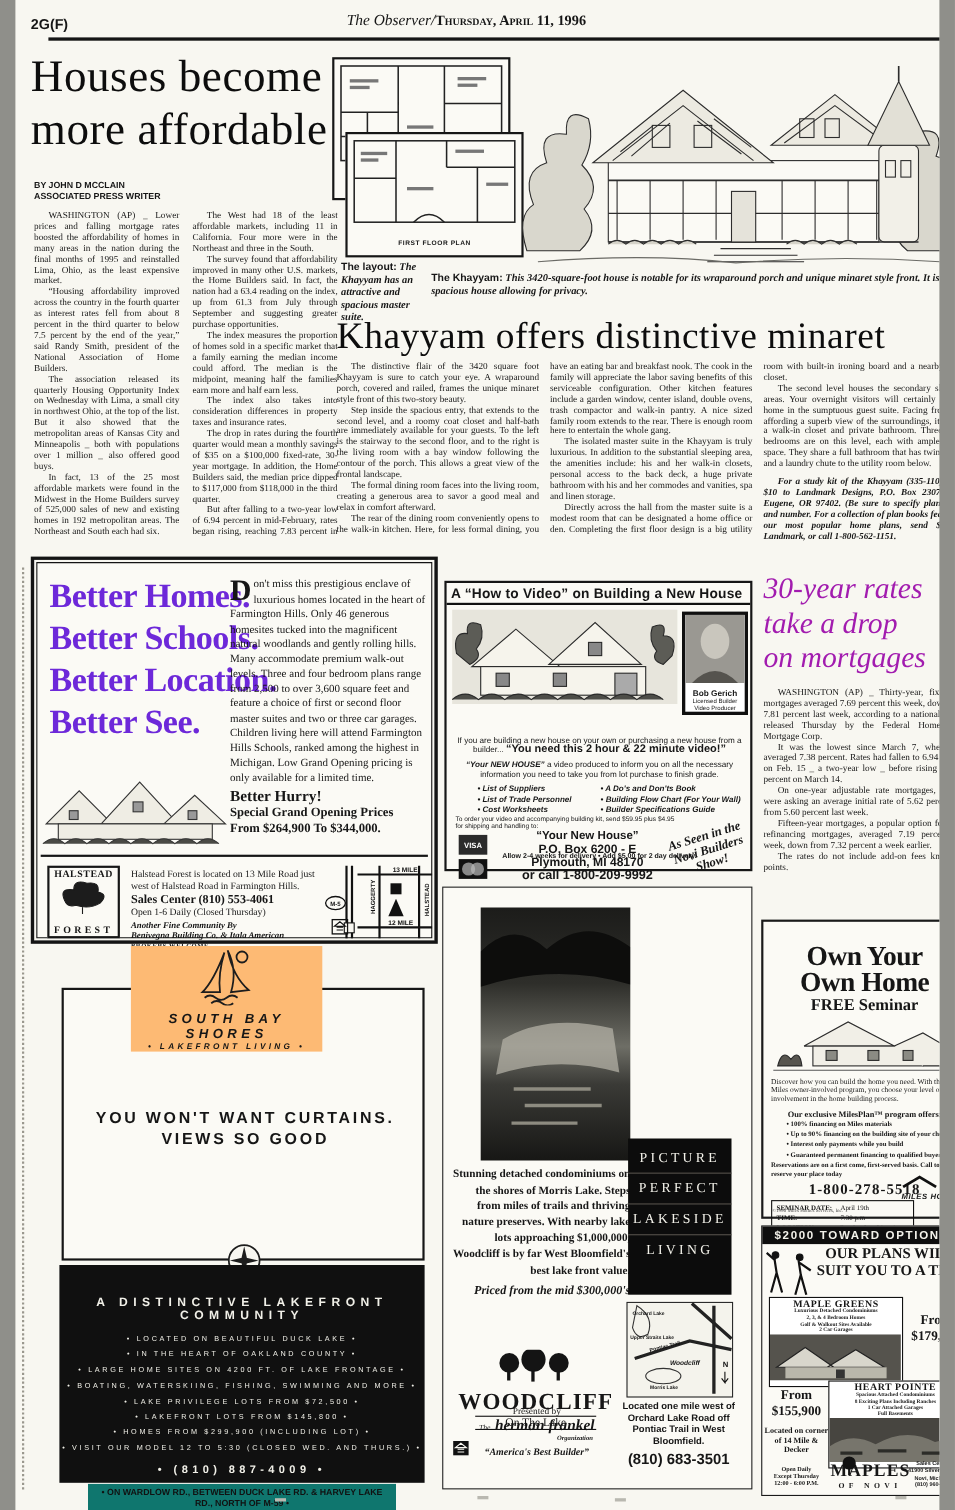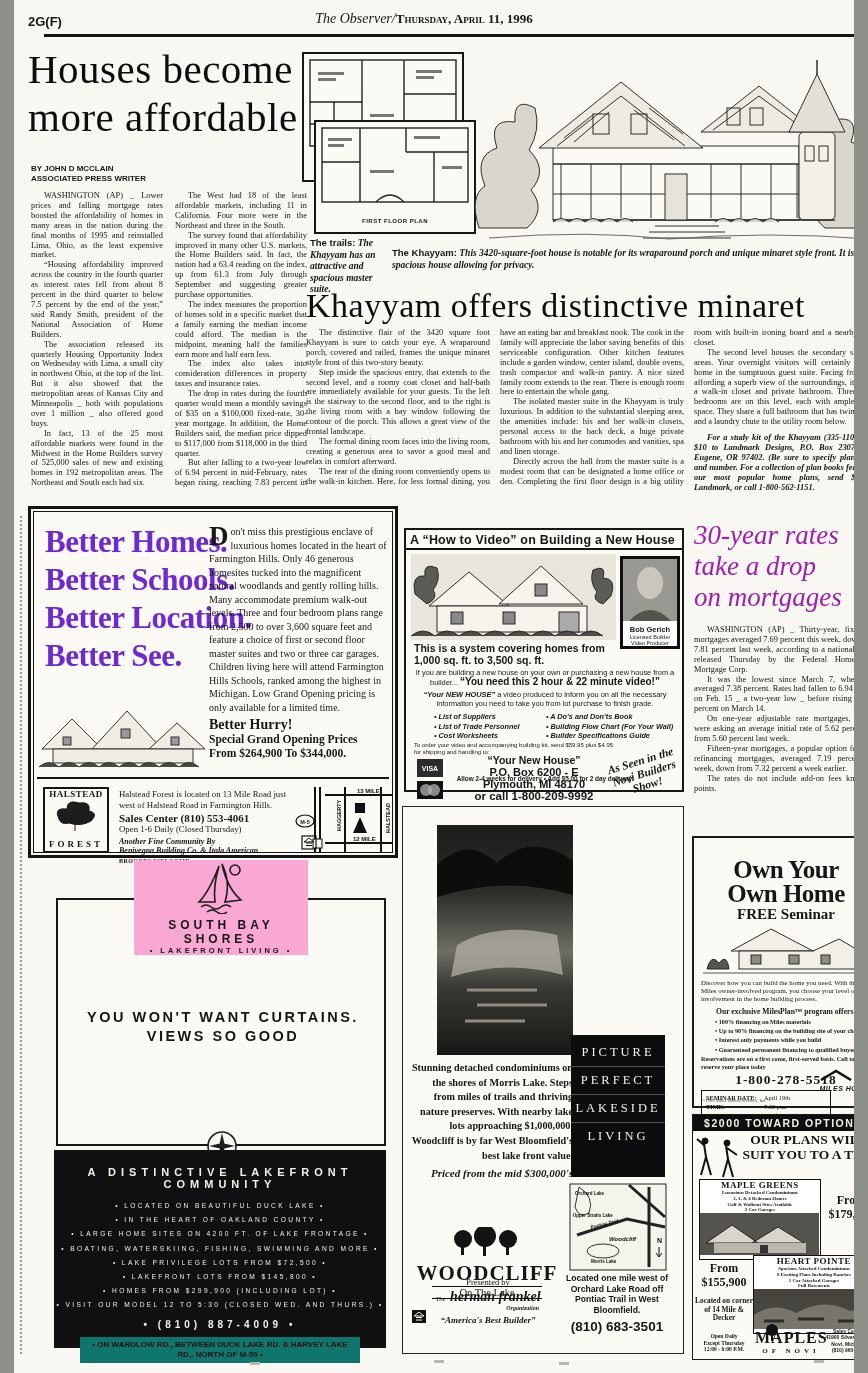--- a/index.html
+++ b/index.html
@@ -106,21 +106,21 @@
           <rect x="12" y="22" width="16" height="3"></rect>
         <rect x="98" y="14" width="26" height="3"></rect>
           <rect x="126" y="44" width="20" height="3"></rect>
         <rect x="54" y="48" width="24" height="3"></rect>
       </g>
     </svg>
     <div class="sans b ctr" style="font-size:6px;letter-spacing:.5px;">FIRST FLOOR PLAN</div>
   </div>
 
   <div class="abs cap" style="left:296px;top:237px;width:82px;">
-    <span class="lead">The trails:</span>
+    <span class="lead">The layout:</span>
     <span class="rest">The Khayyam has an attractive and spacious master suite.</span>
   </div>
 
   <div class="abs" style="left:455px;top:38px;width:410px;height:205px;">
     <svg width="410" height="205" viewBox="0 0 410 205">
       <g stroke="#2d2d2d" fill="none" stroke-width="1">
         <path d="M10 190 Q0 158 16 148 Q4 118 28 110 Q18 80 46 84 Q44 58 66 70 Q72 92 60 112 Q80 132 62 152 Q78 172 58 190 Z" fill="#d9d7cd"></path>
         <path d="M402 190 Q410 150 392 140 Q406 112 382 104 Q392 76 364 82 Q362 60 344 72 Q340 94 352 114 Q334 134 352 154 Q336 174 356 190 Z" fill="#d9d7cd"></path>
         <rect x="84" y="108" width="246" height="74" fill="#fbfaf5"></rect>
         <path d="M70 110 L152 44 L234 110 Z" fill="#eceae1"></path>
@@ -250,21 +250,20 @@
         <rect x="26" y="52" width="150" height="26"></rect>
         <rect x="40" y="58" width="12" height="12" fill="#888"></rect>
           <rect x="92" y="58" width="12" height="12" fill="#888"></rect>
           <rect x="124" y="30" width="12" height="12" fill="#888"></rect>
         <rect x="148" y="58" width="20" height="20" fill="#aaa"></rect>
         <path d="M0 82 q12 -10 24 0 q12 -10 24 0 q12 -10 24 0 q12 -10 24 0 q12 -10 24 0 q12 -10 24 0 q12 -10 24 0 q12 -10 24 0" fill="#4d4d48"></path>
         <path d="M4 40 Q0 20 14 22 Q12 8 26 14 Q30 26 22 36 Q28 44 16 50 Z" fill="#5c5c56"></path>
         <path d="M200 42 Q206 24 192 24 Q196 10 182 16 Q178 28 186 38 Q180 46 192 50 Z" fill="#5c5c56"></path>
       </g>
     </svg>
-    <div class="abs sans b" style="left:8px;top:112px;width:210px;font-size:10.5px;line-height:12px;">This is a system covering homes from 1,000 sq. ft. to 3,500 sq. ft.</div>
     <div class="abs" style="left:214px;top:26px;width:60px;border:3px solid #0f0f0f;background:#fff;">
       <svg width="54" height="62" viewBox="0 0 54 62">
           <rect width="54" height="62" fill="#9a9892"></rect>
           <ellipse cx="27" cy="24" rx="13" ry="16" fill="#c9c6bd"></ellipse>
           <path d="M6 62 Q27 40 48 62 Z" fill="#55534e"></path>
         </svg>
       <div class="sans b ctr" style="font-size:7.5px;">Bob Gerich</div>
       <div class="sans ctr" style="font-size:5.5px;">Licensed Builder</div>
       <div class="sans ctr" style="font-size:5.5px;">Video Producer</div>
     </div>
@@ -311,21 +310,21 @@
   <div class="abs body-text" style="left:680px;top:625px;width:186px;height:212px;">
     <p>WASHINGTON (AP) _ Thirty-year, fixed rate mortgages averaged 7.69 percent this week, down from 7.81 percent last week, according to a national survey released Thursday by the Federal Home Loan Mortgage Corp.</p>
     <p>It was the lowest since March 7, when rates averaged 7.38 percent. Rates had fallen to 6.94 percent on Feb. 15 _ a two-year low _ before rising to 7.83 percent on March 14.</p>
     <p>On one-year adjustable rate mortgages, lenders were asking an average initial rate of 5.62 percent, up from 5.60 percent last week.</p>
     <p>Fifteen-year mortgages, a popular option for those refinancing mortgages, averaged 7.19 percent this week, down from 7.32 percent a week earlier.</p>
     <p>The rates do not include add-on fees known as points.</p>
   </div>
 
   <div class="abs" style="left:14px;top:860px;width:372px;height:292px;">
     <div class="abs box" style="left:28px;top:38px;width:330px;height:248px;border-width:2px;"></div>
-    <div class="abs ctr" style="left:106px;top:0px;width:174px;background:#f9a8d4;padding:0 6px;">
+    <div class="abs ctr" style="left:91px;top:0px;width:174px;background:#fdba74;padding:0 6px;font-style:italic;">
       <svg width="60" height="54" viewBox="0 0 60 54">
         <g stroke="#1d1d1d" fill="none" stroke-width="1.6">
           <path d="M28 6 Q22 26 24 42 L8 42 Q18 32 28 6 Z"></path>
           <path d="M31 4 Q40 22 34 42 L50 40 Q36 28 31 4 Z"></path>
           <circle cx="44" cy="10" r="5"></circle>
           <path d="M10 47 q5 -4 10 0 q5 4 10 0 q5 -4 10 0 M16 52 q5 -4 10 0 q5 4 10 0"></path>
         </g>
       </svg>
       <div class="sans b" style="font-size:12px;letter-spacing:4px;">SOUTH BAY SHORES</div>
       <div class="sans b" style="font-size:7.5px;letter-spacing:3px;">• LAKEFRONT LIVING •</div>
@@ -333,21 +332,21 @@
     <div class="abs sans b ctr" style="left:30px;top:148px;width:330px;font-size:14.5px;letter-spacing:2.5px;line-height:19px;">
       <div>YOU WON'T WANT CURTAINS.</div>
       <div>VIEWS SO GOOD</div>
     </div>
     <svg class="abs" style="left:178px;top:270px;" width="32" height="32" viewBox="0 0 32 32">
       <circle cx="16" cy="16" r="14" fill="#f8f7f1" stroke="#1d1d1d" stroke-width="1.6"></circle>
       <path d="M16 3 L19 16 L16 29 L13 16 Z M3 16 L16 13 L29 16 L16 19 Z" fill="#1d1d1d"></path>
     </svg>
   </div>
 
-  <div class="abs" style="left:40px;top:1150px;width:332px;height:198px;background:#101010;padding-top:16px;">
+  <div class="abs" style="left:40px;top:1150px;width:332px;height:198px;background:#101010;padding-top:28px;">
     <div class="lk-line b" style="font-size:11px;letter-spacing:5px;margin-bottom:9px;">A DISTINCTIVE LAKEFRONT COMMUNITY</div>
     <div class="lk-line" style="font-size:6.6px;letter-spacing:2.4px;line-height:14.2px;">
       <div>• LOCATED ON BEAUTIFUL DUCK LAKE •</div>
       <div>• IN THE HEART OF OAKLAND COUNTY •</div>
       <div>• LARGE HOME SITES ON 4200 FT. OF LAKE FRONTAGE •</div>
       <div>• BOATING, WATERSKIING, FISHING, SWIMMING AND MORE •</div>
       <div>• LAKE PRIVILEGE LOTS FROM $72,500 •</div>
       <div>• LAKEFRONT LOTS FROM $145,800 •</div>
       <div>• HOMES FROM $299,900 (INCLUDING LOT) •</div>
       <div>• VISIT OUR MODEL 12 TO 5:30 (CLOSED WED. AND THURS.) •</div>

